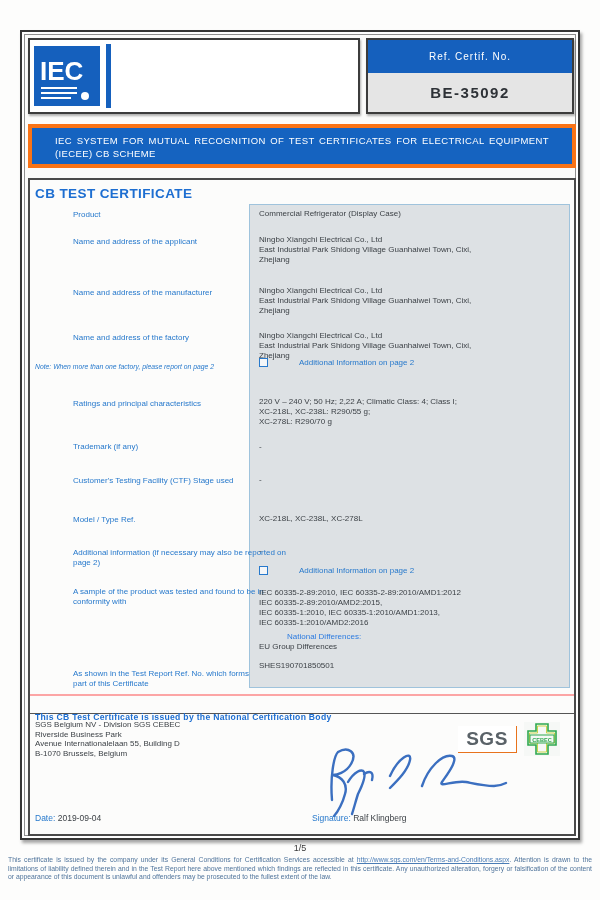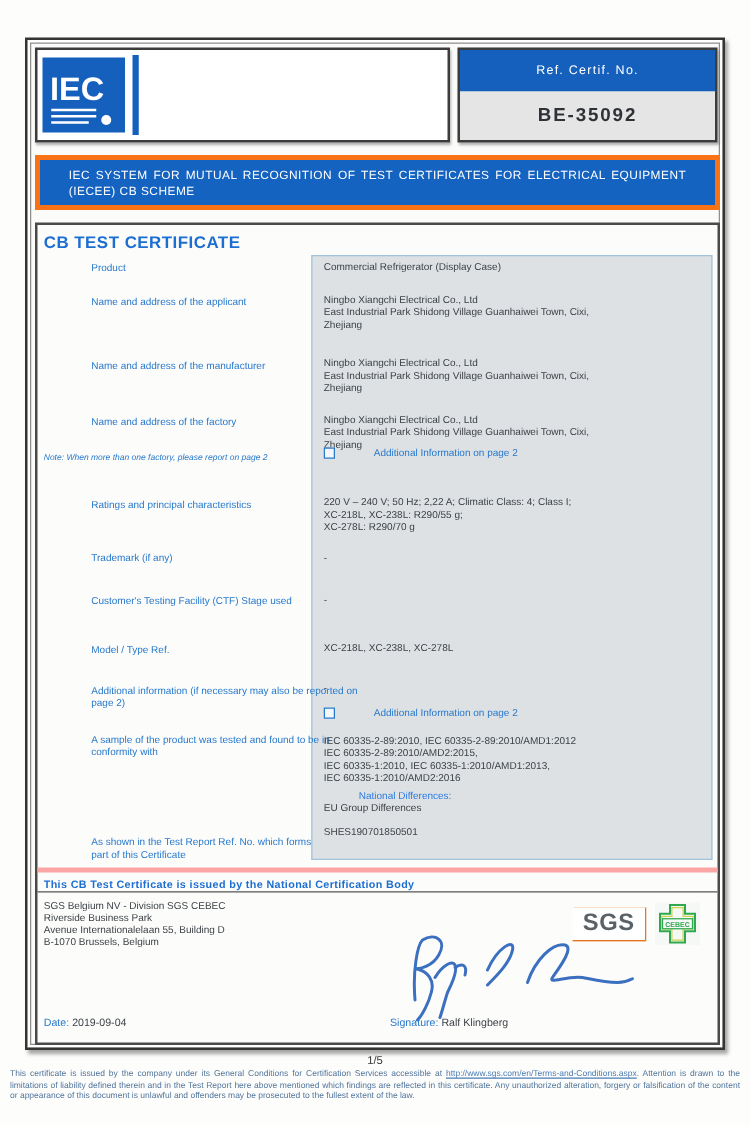--- a/index.html
+++ b/index.html
@@ -48,23 +48,23 @@
     background:#dde1e4;border:1px solid #9fc3dc;box-sizing:border-box;
   }
   .lbl{position:absolute;left:5px;width:214px;font-size:8px;line-height:9.5px;color:#2779cc;margin-left:38px;}
   .val{position:absolute;left:229px;width:300px;font-size:8px;line-height:10px;color:#3d4247;white-space:pre-line;}
   .note{position:absolute;left:5px;width:226px;font-size:6.8px;font-style:italic;color:#2779cc;}
   .cb{position:absolute;left:229px;font-size:8px;color:#2779cc;display:flex;align-items:center;gap:27px;}
   .cb .box{width:7px;height:7px;border:1px solid #2779cc;background:#f4f6f8;margin-right:4px;flex:0 0 auto;}
   .ndLbl{position:absolute;left:229px;font-size:8px;color:#2c7be0;padding-left:28px;}
   .issuer{
     position:absolute;left:0;top:514px;width:100%;height:20px;
-    border-top:4px solid #fca5a5;border-bottom:1px solid #555;box-sizing:border-box;
+    border-top:2px solid #fca5a5;border-bottom:1px solid #555;box-sizing:border-box;
     font-size:8.6px;font-weight:bold;color:#1d6ed1;letter-spacing:.3px;
-    padding:4px 0 0 5px;
+    padding:16px 0 0 5px;
   }
   .ncbAddr{position:absolute;left:5px;top:540px;font-size:8px;line-height:9.5px;color:#3d4247;white-space:pre-line;}
   .sgsLogo{
     position:absolute;left:428px;top:546px;width:58px;height:26px;background:#fff;
     border-bottom:1px solid #e8731d;display:flex;align-items:center;justify-content:center;
     font-weight:bold;font-size:19px;color:#5a6268;letter-spacing:.5px;
     box-shadow:1px 0 0 #e8731d;
   }
   .cebecLogo{position:absolute;left:494px;top:542px;width:36px;height:34px;background:#f6f8f6;}
   .sigSvg{position:absolute;left:288px;top:562px;}

